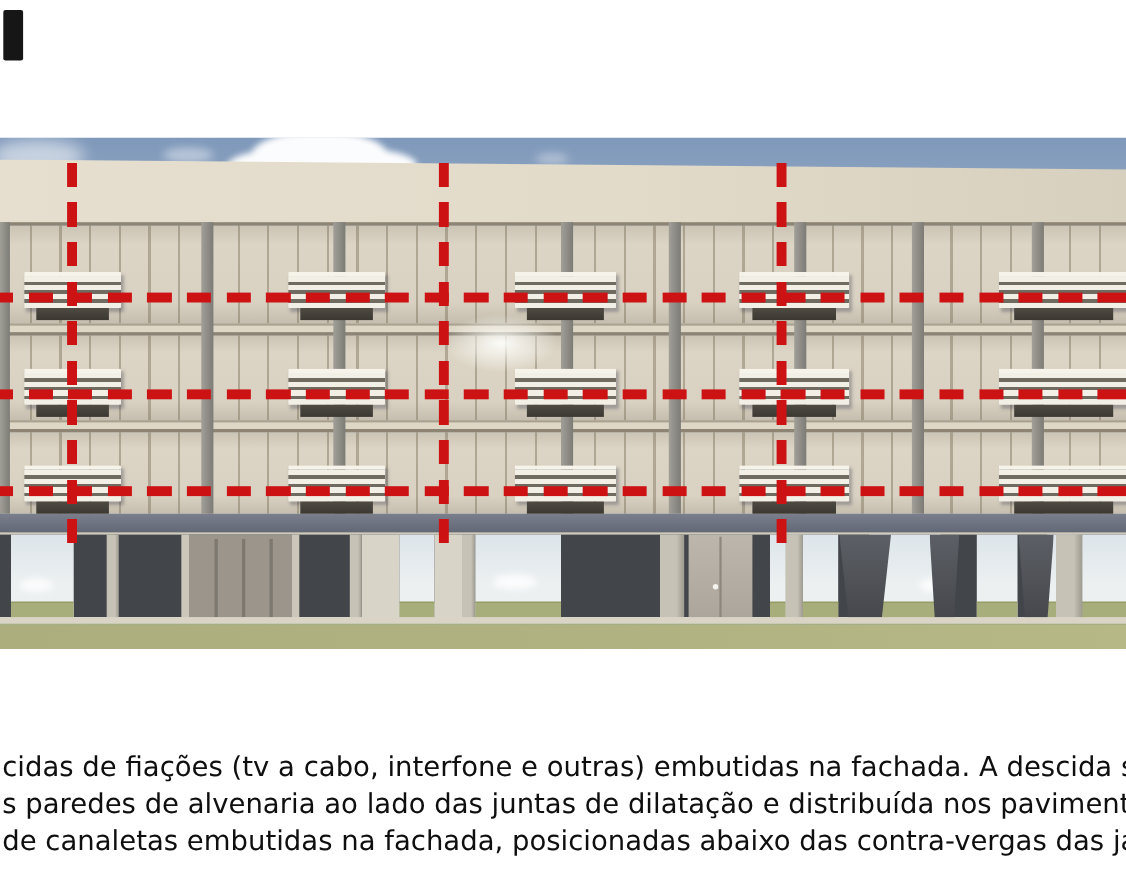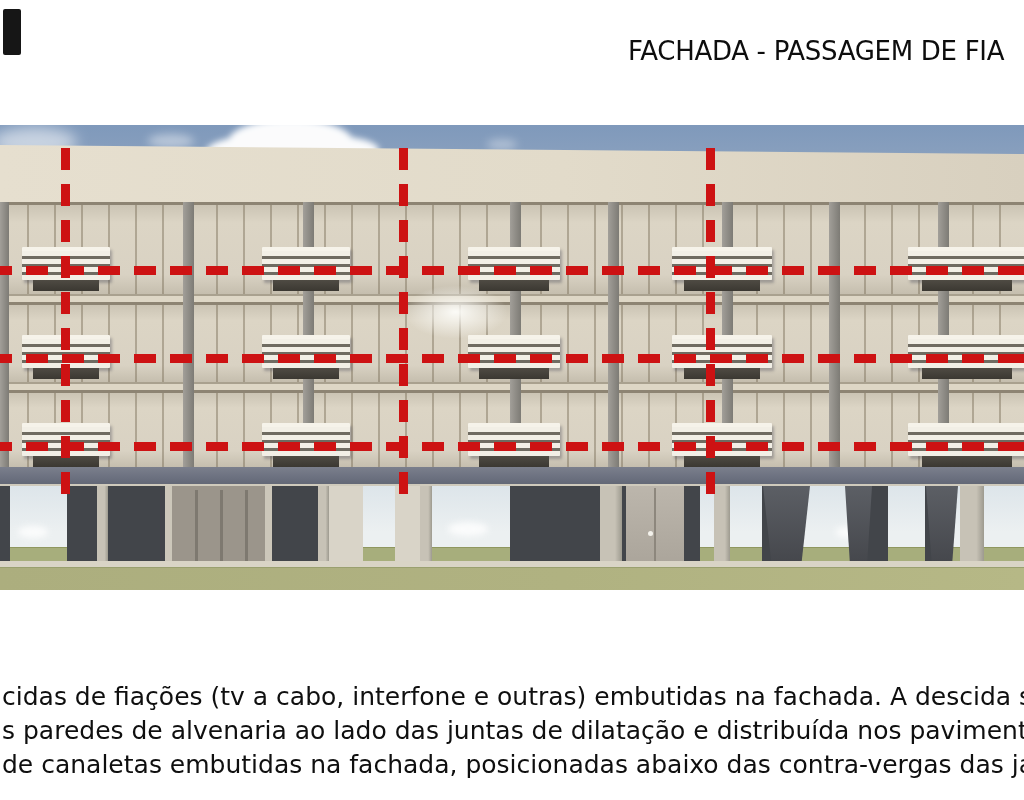--- a/index.html
+++ b/index.html
@@ -82,21 +82,20 @@
   .caption{position:absolute;left:2px;top:680px;font-size:25px;line-height:34px;color:#0f0f0f;}
   .caption div{white-space:nowrap;}
 </style>
 </head>
 <body>
 
 <div class="page">
 
   <div class="edge-artifact"></div>
 
-  <div class="page-title">FACHADA - PASSAGEM DE FIA</div>
 
   <div class="render">
     <div class="sky"></div>
     <div class="cloud big"></div>
     <div class="cloud w1"></div>
     <div class="cloud w2"></div>
     <div class="cloud w3"></div>
 
     <div class="parapet"></div>
     <div class="strip strip1"></div>

